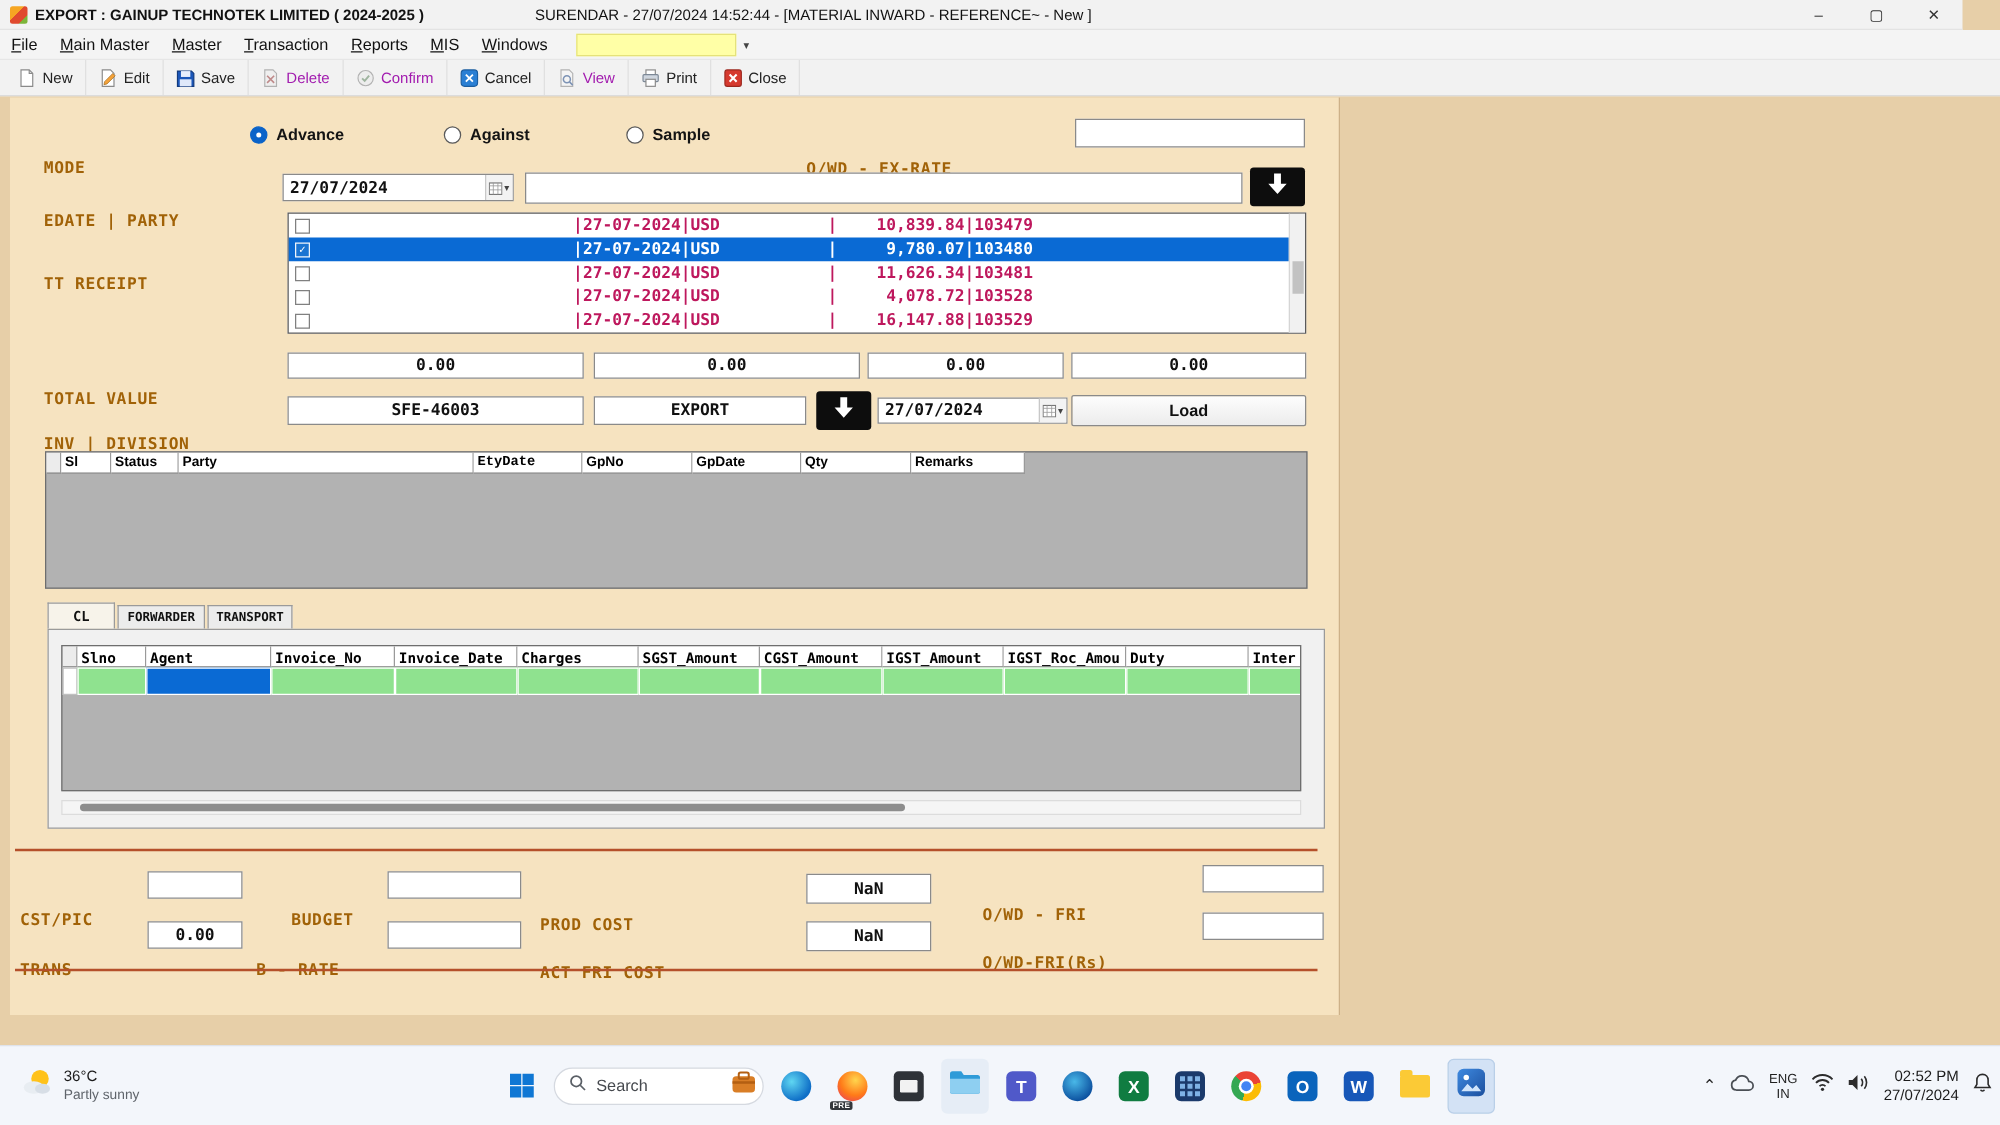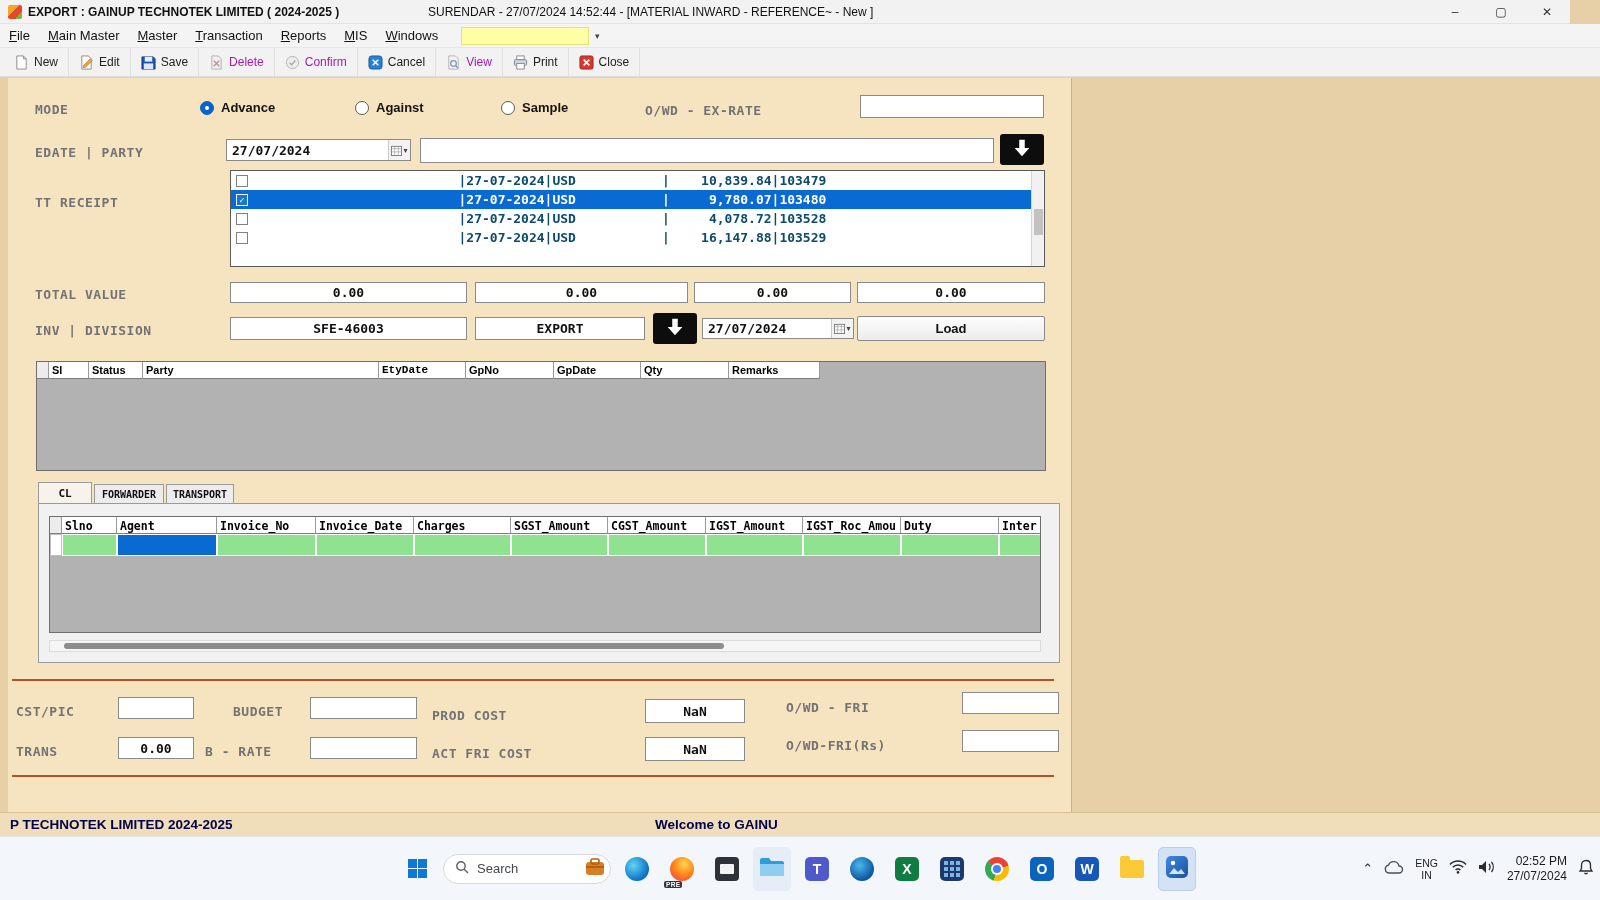--- a/index.html
+++ b/index.html
@@ -33,22 +33,22 @@
   .tbtn { display:flex; align-items:center; gap:5px; padding:0 10px; border-right:1px solid #e0e0e0;
           font-size:12px; color:#222; }
   .tbtn.disabled { color:#a21caf; }
   .tbtn svg { display:block; }
 
   
   .workspace { position:absolute; top:78px; left:0; width:1600px; height:734px; background:#e7cfa8; }
   .form-panel { position:absolute; left:8px; top:0; width:1064px; height:734px; background:#f6e3c0;
                 border-right:1px solid #cdb188; }
 
-  .flabel { position:absolute; font:bold 13px "DejaVu Sans Mono", monospace; color:#737373;
-            letter-spacing:0.5px; white-space:nowrap; }
+  .flabel { position:absolute; font:bold 13px "DejaVu Sans Mono", monospace; color:#a16207;
+            letter-spacing:0.5px; white-space:nowrap;margin-top:25px; }
   .tinput { position:absolute; background:#fff; border:1px solid #8a8a8a;
             font:bold 13px "DejaVu Sans Mono", monospace; color:#111; display:flex;
             align-items:center; padding:0 5px; white-space:pre; overflow:hidden; }
   .tinput.center { justify-content:center; }
 
   .radio { position:absolute; display:flex; align-items:center; gap:7px; }
   .radio .dot { width:14px; height:14px; border-radius:50%; border:1px solid #5a5a5a; background:#fff; position:relative; }
   .radio.checked .dot { background:#0a63c9; border-color:#0a63c9; }
   .radio.checked .dot::after { content:""; position:absolute; left:4px; top:4px; width:4px; height:4px;
                                border-radius:50%; background:#fff; }
@@ -58,21 +58,21 @@
   .datecombo .dval { flex:1; font:bold 13px "DejaVu Sans Mono", monospace; color:#111; padding-left:5px; }
   .datecombo .dbtn { width:22px; height:100%; display:flex; align-items:center; justify-content:center;
                      gap:1px; border-left:1px solid #c8c8c8; background:#f3f3f3; font-size:8px; color:#444; }
 
   .blackbtn { position:absolute; background:#0d0d0d; border-radius:3px; display:flex;
               align-items:center; justify-content:center; }
 
   .listbox { position:absolute; left:222px; top:92px; width:815px; height:97px; background:#fff;
              border:1px solid #5a5a5a; }
   .lrow { height:19px; display:flex; align-items:center; padding-left:5px; gap:7px;
-          font:bold 13px "DejaVu Sans Mono", monospace; color:#0c4a6e; }
+          font:bold 13px "DejaVu Sans Mono", monospace; color:#be185d; }
   .lrow .cbx { width:12px; height:12px; background:#fff; border:1px solid #808080; flex:0 0 auto;
                display:flex; align-items:center; justify-content:center; font-size:9px; color:#fff; }
   .lrow .cbx.checked { background:#1a74d2; border-color:#eef4fb; }
   .lrow .ltext { white-space:pre; }
   .lrow.selected { background:#0a6ad4; color:#fff; }
   .vscroll { position:absolute; right:0; top:0; width:13px; height:95px; background:#f1f1f1; border-left:1px solid #d5d5d5; }
   .vscroll .thumb { position:absolute; left:2px; top:38px; width:9px; height:26px; background:#c2c2c2; }
 
   .pushbtn { position:absolute; background:linear-gradient(#fdfdfd,#ececec); border:1px solid #8a8a8a;
              border-radius:2px; display:flex; align-items:center; justify-content:center;
@@ -298,20 +298,24 @@
         <div class="lrow">
           <span class="cbx"></span>
           <span class="ltext">                          |27-07-2024|USD           |    10,839.84|103479</span>
         </div>
         <div class="lrow selected">
           <span class="cbx checked">✓</span>
           <span class="ltext">                          |27-07-2024|USD           |     9,780.07|103480</span>
         </div>
         <div class="lrow">
           <span class="cbx"></span>
+          <span class="ltext">                          |27-07-2024|USD           |    11,626.34|103481</span>
+        </div>
+        <div class="lrow">
+          <span class="cbx"></span>
           <span class="ltext">                          |27-07-2024|USD           |     4,078.72|103528</span>
         </div>
         <div class="lrow">
           <span class="cbx"></span>
           <span class="ltext">                          |27-07-2024|USD           |    16,147.88|103529</span>
         </div>
         <div class="vscroll">
             <span class="thumb"></span>
           </div>
       </div>
@@ -413,26 +417,33 @@
       <div class="tinput center" style="left:302px; top:659px; width:107px; height:22px;"></div>
       <span class="flabel" style="left:424px; top:668px;">ACT FRI COST</span>
       <div class="tinput center" style="left:637px; top:659px; width:100px; height:24px;">NaN</div>
       <span class="flabel" style="left:778px; top:660px;">O/WD-FRI(Rs)</span>
       <div class="tinput center" style="left:954px; top:652px; width:97px; height:22px;"></div>
 
       <div class="redline" style="left:4px; top:697px; width:1042px;"></div>
     </div>
   </div>
 
-  <div class="statusbar">
-    <span class="sbleft">P TECHNOTEK LIMITED 2024-2025</span>
-    <span class="sbcenter">Welcome to GAINU</span>
-  </div>
 
   <div class="taskbar">
+    <div class="weather">
+      <span><svg width="28" height="28" viewBox="0 0 28 28">
+            <circle cx="16" cy="11" r="7" fill="#ffc21a"></circle>
+            <ellipse cx="11" cy="18" rx="8" ry="5" fill="#e8edf2"></ellipse>
+            <ellipse cx="18" cy="19" rx="6" ry="4" fill="#d7dee6"></ellipse>
+          </svg></span>
+      <span style="display:flex; flex-direction:column; line-height:15px;">
+        <span class="wtxt1">36°C</span>
+        <span class="wtxt2">Partly sunny</span>
+      </span>
+    </div>
 
     <div class="tk-center">
       <div class="slot">
         <span class="startlogo">
             <span></span>
             <span></span>
             <span></span>
             <span></span>
           </span>
       </div>

